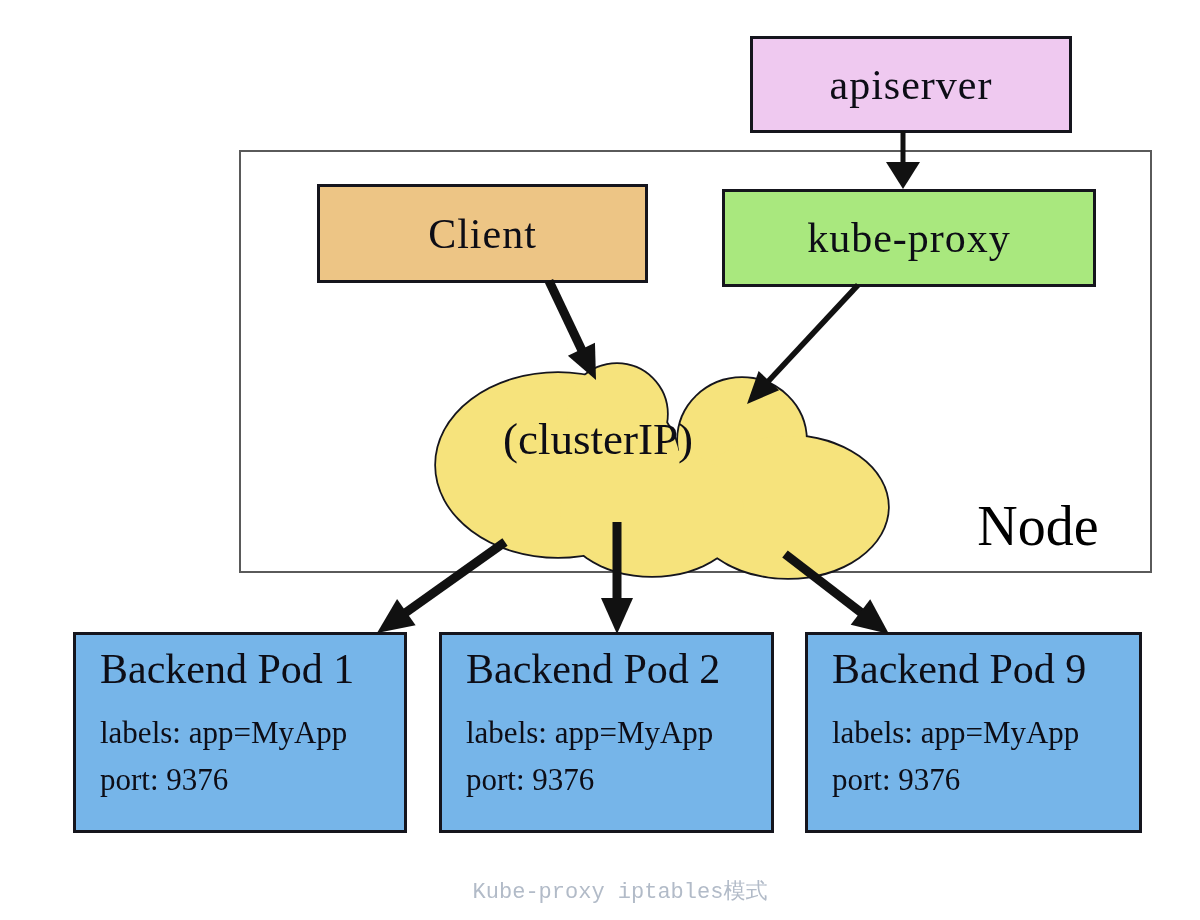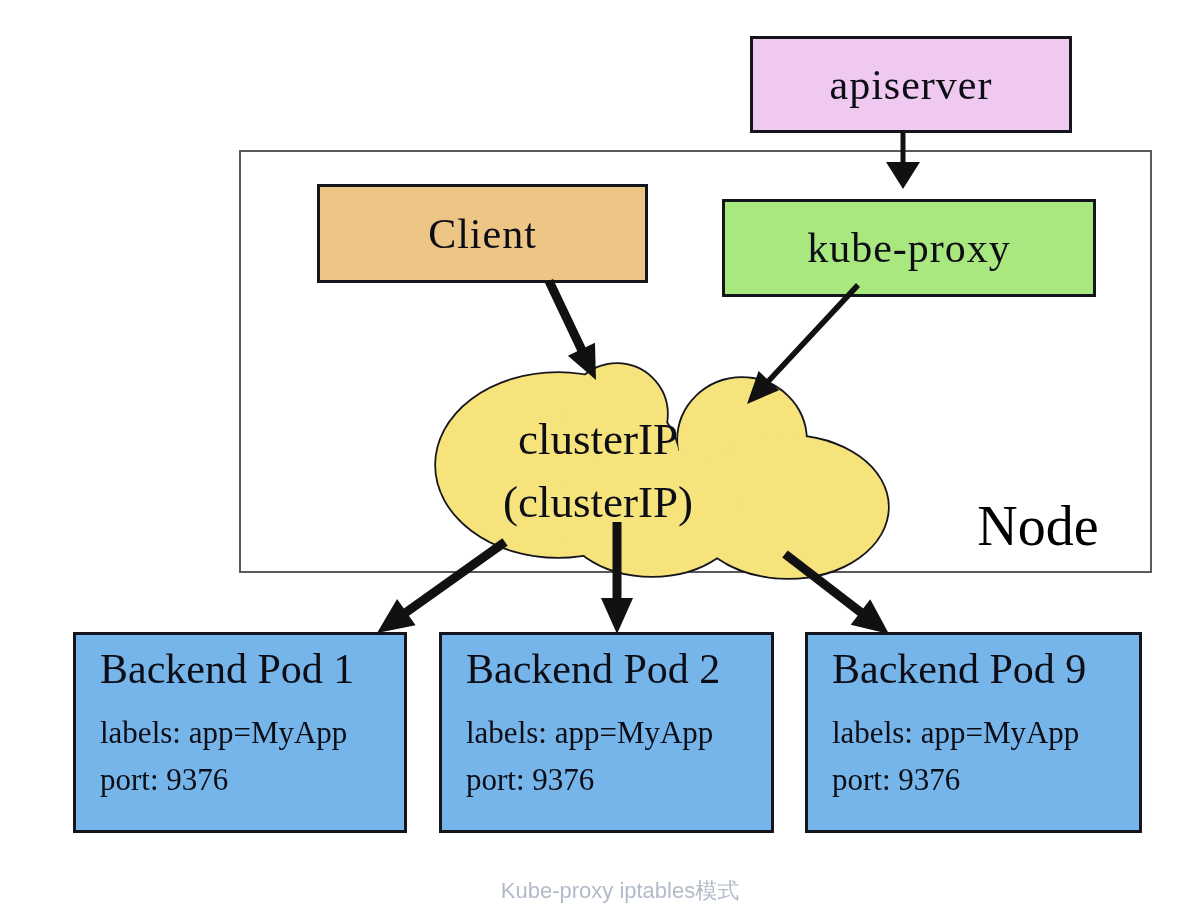--- a/index.html
+++ b/index.html
@@ -23,21 +23,21 @@
     display:flex;align-items:center;justify-content:center;
     border:3px solid var(--border,#15151d);
     box-sizing:border-box;
     font-size:42px;
     color:#0d0d16;
     z-index:2;
     letter-spacing:1px;
   }
   .box-apiserver{left:750px;top:36px;width:322px;height:97px;background:var(--apiserver-fill,#efc9f0);}
   .box-client{left:317px;top:184px;width:331px;height:99px;background:var(--client-fill,#edc585);}
-  .box-kubeproxy{left:722px;top:199px;width:374px;height:98px;background:var(--kubeproxy-fill,#a9e87e);}
+  .box-kubeproxy{left:722px;top:189px;width:374px;height:98px;background:var(--kubeproxy-fill,#a9e87e);}
   svg.overlay{
     position:absolute;left:0;top:0;
     z-index:4;
     pointer-events:none;
   }
   .cloud-text{
     position:absolute;
     left:446px;top:408px;width:304px;
     text-align:center;
     font-size:45px;line-height:63px;
@@ -67,21 +67,21 @@
   .pod-3{left:805px;width:337px;}
   .pod-title{font-size:42px;line-height:52px;margin-top:2px;}
   .pod-line{font-size:31px;line-height:47px;}
   .pod-line.first{margin-top:14px;}
   .caption{
     position:absolute;
     left:0;top:876px;width:1200px;
     text-align:center;
     padding-left:40px;
     box-sizing:border-box;
-    font-family:Liberation Sans, sans-serif;
+    font-family:Liberation Mono, monospace;
     font-size:22px;
     color:var(--caption-color,#b2bbc8);
     z-index:2;
   }
 </style>
 </head>
 <body>
 
 <div class="stage" style="--apiserver-fill: #efc9f0; --client-fill: #edc585; --kubeproxy-fill: #a9e87e; --pod-fill: #76b5e9; --border: #15151d; --node-border: #5a5a5a; --caption-color: #b2bbc8;">
 
@@ -134,21 +134,20 @@
         <line x1="617" y1="522" x2="617" y2="601" stroke="#111111" stroke-width="9"></line>
         <polygon points="617,634 601,598 633,598" fill="#111111"></polygon>
       </g>
       <g>
         <line x1="785" y1="554" x2="862.8434083595482" y2="613.8795448919601" stroke="#111111" stroke-width="9"></line>
         <polygon points="889,634 850.7101642186393,624.7323964350846 870.2209085658295,599.3684287837375" fill="#111111"></polygon>
       </g>
     </svg>
 
   <div class="cloud-text">
-    <div>clusterIP</div>
     <div>(clusterIP)</div>
   </div>
 
   <div class="pod pod-1">
     <div class="pod-title">Backend Pod 1</div>
     <div class="pod-line first">labels: app=MyApp</div>
     <div class="pod-line">port: 9376</div>
   </div>
   <div class="pod pod-2">
     <div class="pod-title">Backend Pod 2</div>

